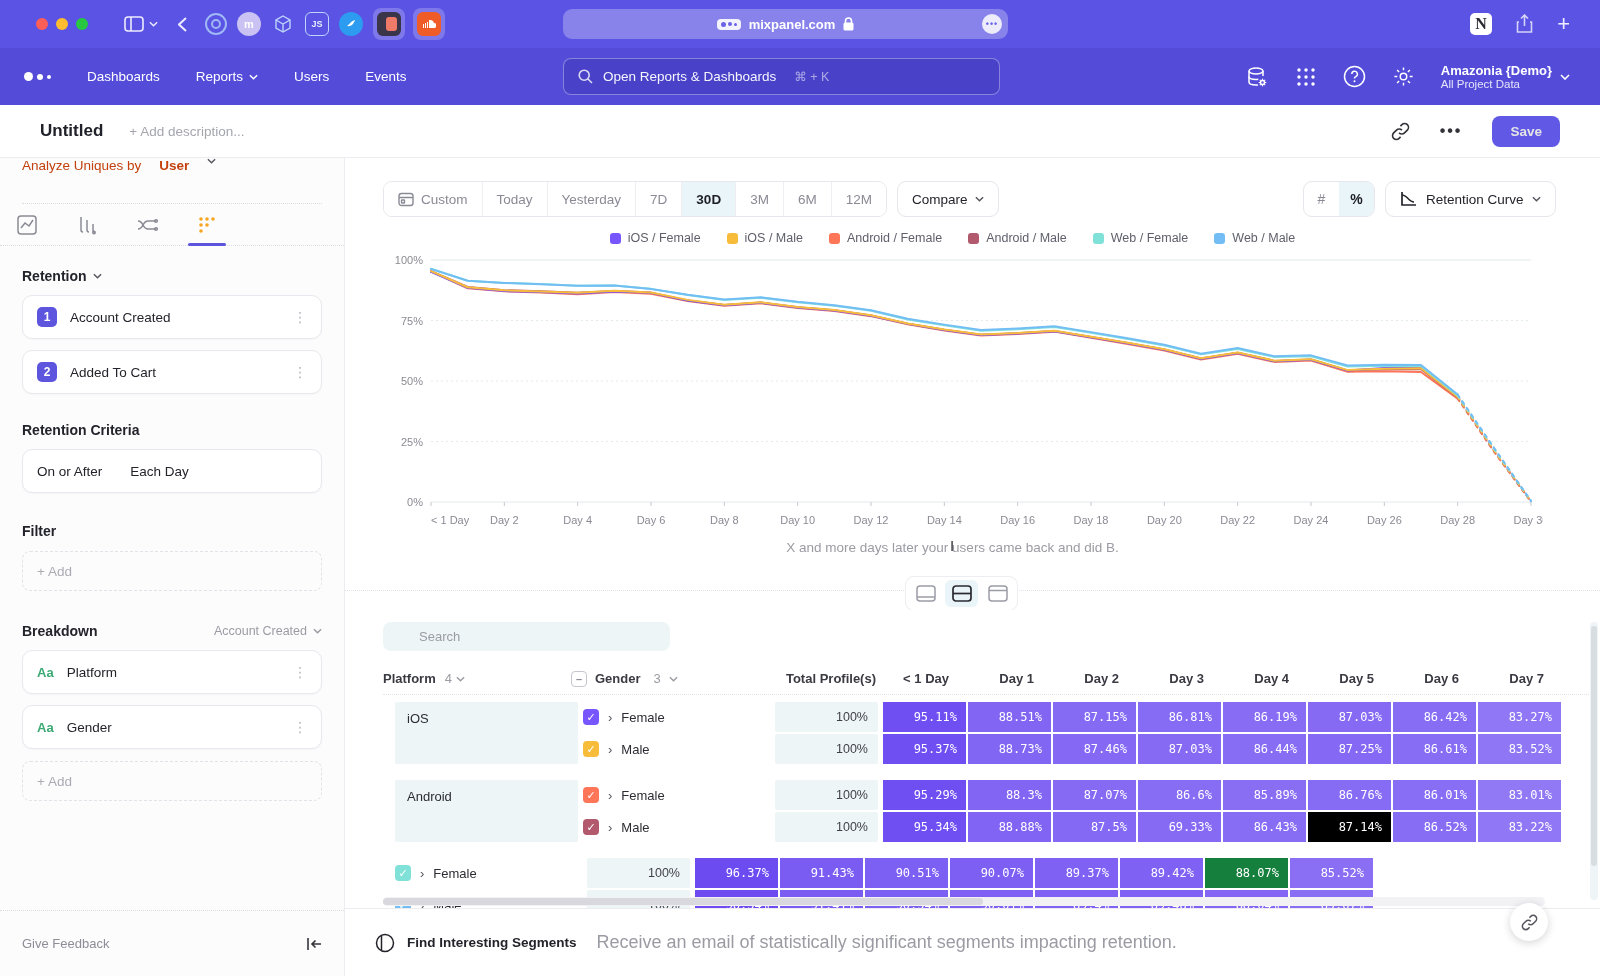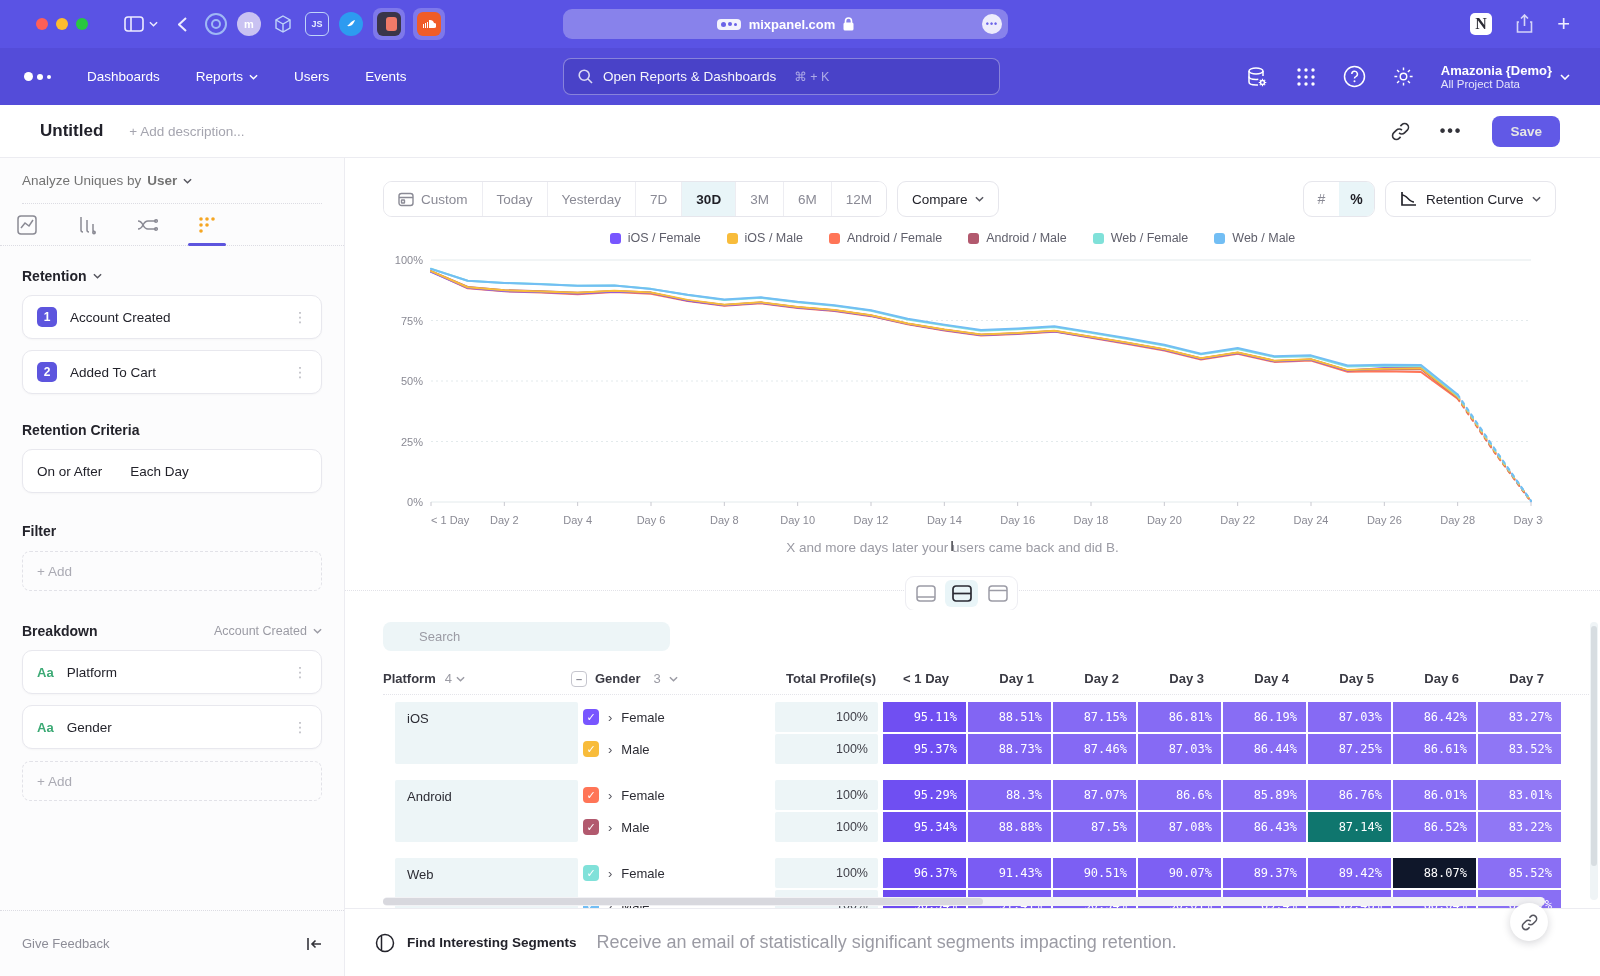--- a/index.html
+++ b/index.html
@@ -30,21 +30,21 @@
 
   
   #rhead { position:absolute; left:0; top:105px; width:1600px; height:53px; background:#fff; border-bottom:1px solid #ECECF1; display:flex; align-items:center; }
   #rtitle { font-size:17px; font-weight:600; color:#21212a; margin-left:40px; }
   #rdesc { font-size:13.5px; color:#A5A5AF; margin-left:26px; }
   #save-btn { background:#6159E6; color:#e5e5e5; font-size:13.5px; font-weight:600; border:none; border-radius:8px; padding:8px 18px; cursor:pointer; }
 
   
   #sidebar { position:absolute; left:0; top:158px; width:345px; height:818px; background:#FCFCFD; border-right:1px solid #ECECF1; }
   .side-pad { padding:0 22px; }
-  #analyze-row { height:46px; display:flex; align-items:center; border-bottom:1px dotted #DCDCE3; font-size:13.5px; color:#737373; }
+  #analyze-row { height:46px; display:flex; align-items:flex-start; border-bottom:1px dotted #DCDCE3; font-size:13.5px; color:#c2410c;gap:12px; }
   #tabs-row { height:42px; display:flex; align-items:center; gap:26px; border-bottom:1px dotted #DCDCE3; padding:0 10px; position:relative; }
   .stab { width:34px; height:100%; display:flex; align-items:center; justify-content:center; color:#8a8a94; cursor:pointer; position:relative; }
   .stab.active { color:#F5A623; }
   .stab.active::after { content:""; position:absolute; left:-2px; right:-2px; bottom:-1px; height:3px; background:#5D55DE; border-radius:2px; }
   .sec-title { font-size:14px; font-weight:700; color:#23232b; display:flex; align-items:center; gap:6px; }
   .card { background:#fff; border:1px solid #E8E8EE; border-radius:10px; height:44px; display:flex; align-items:center; padding:0 14px; margin-top:11px; box-shadow:0 1px 2px rgba(20,20,40,0.03); }
   .stepnum { width:20px; height:20px; border-radius:5px; background:#5D55DE; color:#fff; font-size:12px; font-weight:700; display:flex; align-items:center; justify-content:center; margin-right:13px; }
   .card .lbl { font-size:13.5px; color:#23232b; }
   .kebab { margin-left:auto; color:#B4B4BC; font-size:14px; letter-spacing:0; cursor:pointer; }
   .add-box { border:1px dashed #E2E2E8; border-radius:8px; height:40px; display:flex; align-items:center; padding:0 14px; color:#ABABB4; font-size:13.5px; margin-top:12px; cursor:pointer; }
@@ -630,45 +630,44 @@
           <div class="trow">
             <div class="gen-cell">
               <span class="cbx" style="background:#B2596E">✓</span>
               <span class="gchev">›</span>
               <span>Male</span>
             </div>
             <div class="tot-cell">100%</div>
             <div class="val-cell" style="background: rgb(111, 79, 242);">95.34%</div>
             <div class="val-cell" style="background: rgb(129, 100, 243);">88.88%</div>
             <div class="val-cell" style="background: rgb(132, 105, 244);">87.5%</div>
-            <div class="val-cell" style="background: rgb(134, 106, 244);">87.08%</div>
+            <div class="val-cell" style="background: rgb(134, 106, 244);">69.33%</div>
             <div class="val-cell" style="background: rgb(135, 108, 244);">86.43%</div>
-            <div class="val-cell" style="background: #0f766e; padding-left: 21px;">87.14%</div>
+            <div class="val-cell" style="background: #000000; padding-left: 21px;">87.14%</div>
             <div class="val-cell" style="background: rgb(135, 108, 244);">86.52%</div>
             <div class="val-cell" style="background: rgb(144, 119, 245);">83.22%</div>
           </div>
         </div>
       </div>
       <div class="tgroup">
-        <div class="plat-cell" style="height: 62px;">Web</div>
         <div class="rows-col">
           <div class="trow">
             <div class="gen-cell">
               <span class="cbx" style="background:#80E1D9">✓</span>
               <span class="gchev">›</span>
               <span>Female</span>
             </div>
             <div class="tot-cell">100%</div>
             <div class="val-cell" style="background: rgb(108, 75, 241);">96.37%</div>
             <div class="val-cell" style="background: rgb(122, 92, 243);">91.43%</div>
             <div class="val-cell" style="background: rgb(124, 95, 243);">90.51%</div>
             <div class="val-cell" style="background: rgb(125, 96, 243);">90.07%</div>
             <div class="val-cell" style="background: rgb(127, 98, 243);">89.37%</div>
             <div class="val-cell" style="background: rgb(127, 98, 243);">89.42%</div>
-            <div class="val-cell" style="background: #0f172a;">88.07%</div>
+            <div class="val-cell" style="background: #15803d;">88.07%</div>
             <div class="val-cell" style="background: rgb(138, 111, 244);">85.52%</div>
           </div>
           <div class="trow">
             <div class="gen-cell">
               <span class="cbx" style="background:#72BEF4">✓</span>
               <span class="gchev">›</span>
               <span>Male</span>
             </div>
             <div class="tot-cell">100%</div>
             <div class="val-cell" style="background: rgb(109, 75, 241);">96.34%</div>

